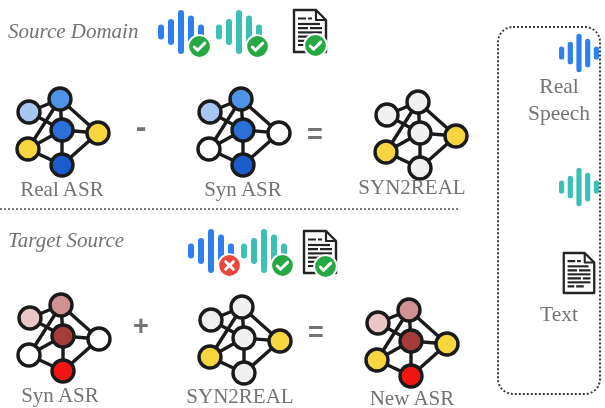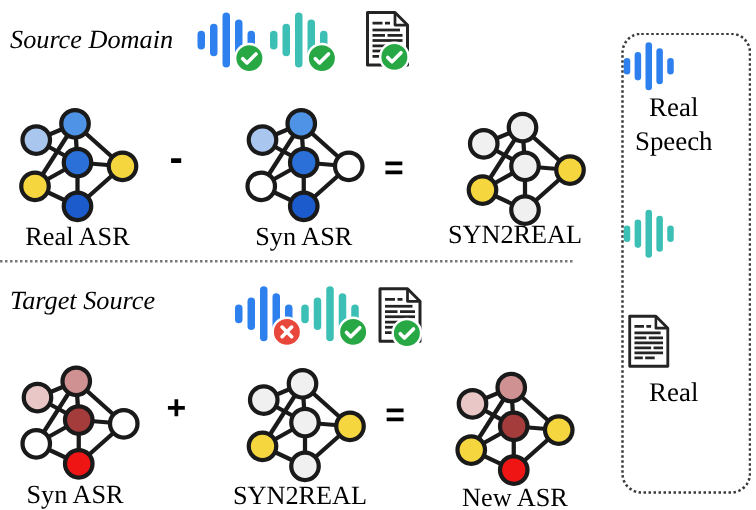--- a/index.html
+++ b/index.html
@@ -1,35 +1,35 @@
 <!DOCTYPE html>
 <html><head>
 <meta charset="utf-8">
 <style>
   html,body{margin:0;padding:0;background:#fff;}
   .fig{position:relative;width:605px;height:408px;background:#ffffff;
-       font-family:"Liberation Serif",serif;color:#000000;overflow:hidden;}
+       font-family:"Liberation Serif",serif;color:#737373;overflow:hidden;}
   .abs{position:absolute;}
   .domain-label{font-style:italic;font-size:21px;line-height:26px;white-space:nowrap;}
   .net{width:100px;height:94px;}
   .net svg{display:block;width:100%;height:100%;}
   .net-label{width:140px;text-align:center;font-size:21px;line-height:24px;white-space:nowrap;}
   .op{font-family:"Liberation Sans",sans-serif;font-weight:700;font-size:27px;line-height:32px;
       width:40px;text-align:center;}
   .op-minus{font-size:32px;}
   .wave-icon{width:46px;height:46px;display:block;}
   .wave-icon svg,.doc-icon svg{display:block;width:100%;height:100%;overflow:visible;}
   .doc-icon{width:42px;height:46px;display:block;}
   .icon-wrap{position:absolute;}
   .badge{position:absolute;width:25px;height:25px;left:29px;top:25px;}
   .doc-icon .badge{left:14px;top:25px;}
   .badge svg{display:block;width:100%;height:100%;}
   .divider{height:0;border-top:2.5px dotted #787878;}
   .legend{box-sizing:border-box;border:2px dotted #3a3a3a;border-radius:16px;
-          display:flex;flex-direction:column;align-items:flex-start;}
+          display:flex;flex-direction:column;align-items:flex-end;}
   .legend .wave-icon{width:40px;height:40px;}
   .legend .doc-icon{width:40px;height:44px;}
   .legend-label{font-size:21.5px;line-height:27px;text-align:center;width:80px;}
 </style>
 </head>
 <body>
 
 <div class="fig">
 
   <div class="abs domain-label" style="left:8px;top:18px;">Source Domain</div>
@@ -304,16 +304,16 @@
           <path d="M27 2 V12 H37" fill="none" stroke="#242424" stroke-width="2.2" stroke-linejoin="round"></path>
           <line x1="9" y1="10.5" x2="23" y2="10.5" stroke="#242424" stroke-width="2.2" stroke-dasharray="8 2 4"></line>
           <line x1="9" y1="16" x2="33" y2="16" stroke="#242424" stroke-width="2.2" stroke-dasharray="22 2 2"></line>
           <line x1="9" y1="20.2" x2="33" y2="20.2" stroke="#242424" stroke-width="2.2" stroke-dasharray="10 2 12"></line>
           <line x1="9" y1="24.4" x2="33" y2="24.4" stroke="#242424" stroke-width="2.2"></line>
           <line x1="9" y1="28.6" x2="33" y2="28.6" stroke="#242424" stroke-width="2.2" stroke-dasharray="14 2 8"></line>
           <line x1="9" y1="32.8" x2="33" y2="32.8" stroke="#242424" stroke-width="2.2"></line>
           <line x1="9" y1="37" x2="26" y2="37" stroke="#242424" stroke-width="2.2" stroke-dasharray="7 2 8"></line>
         </svg>
       </span>
-    <div class="legend-label" style="margin-top:6px;">Real</div>
+    <div class="legend-label" style="margin-top:6px;">Text</div>
   </div>
 
 </div>
 
 </body></html>

